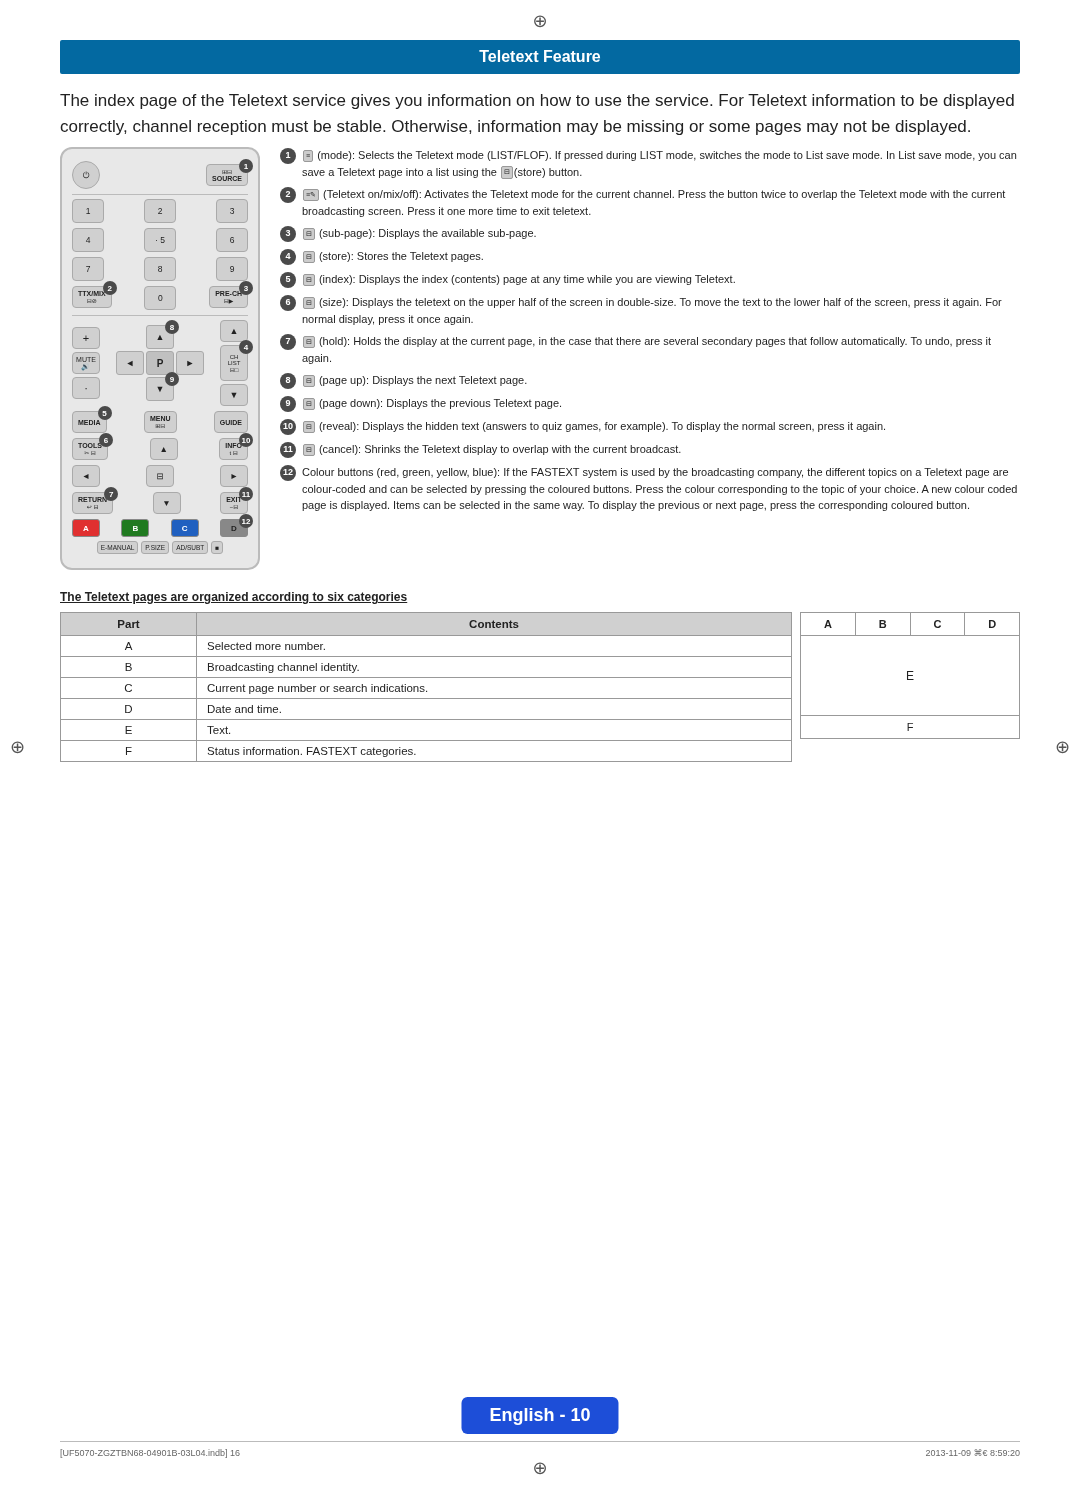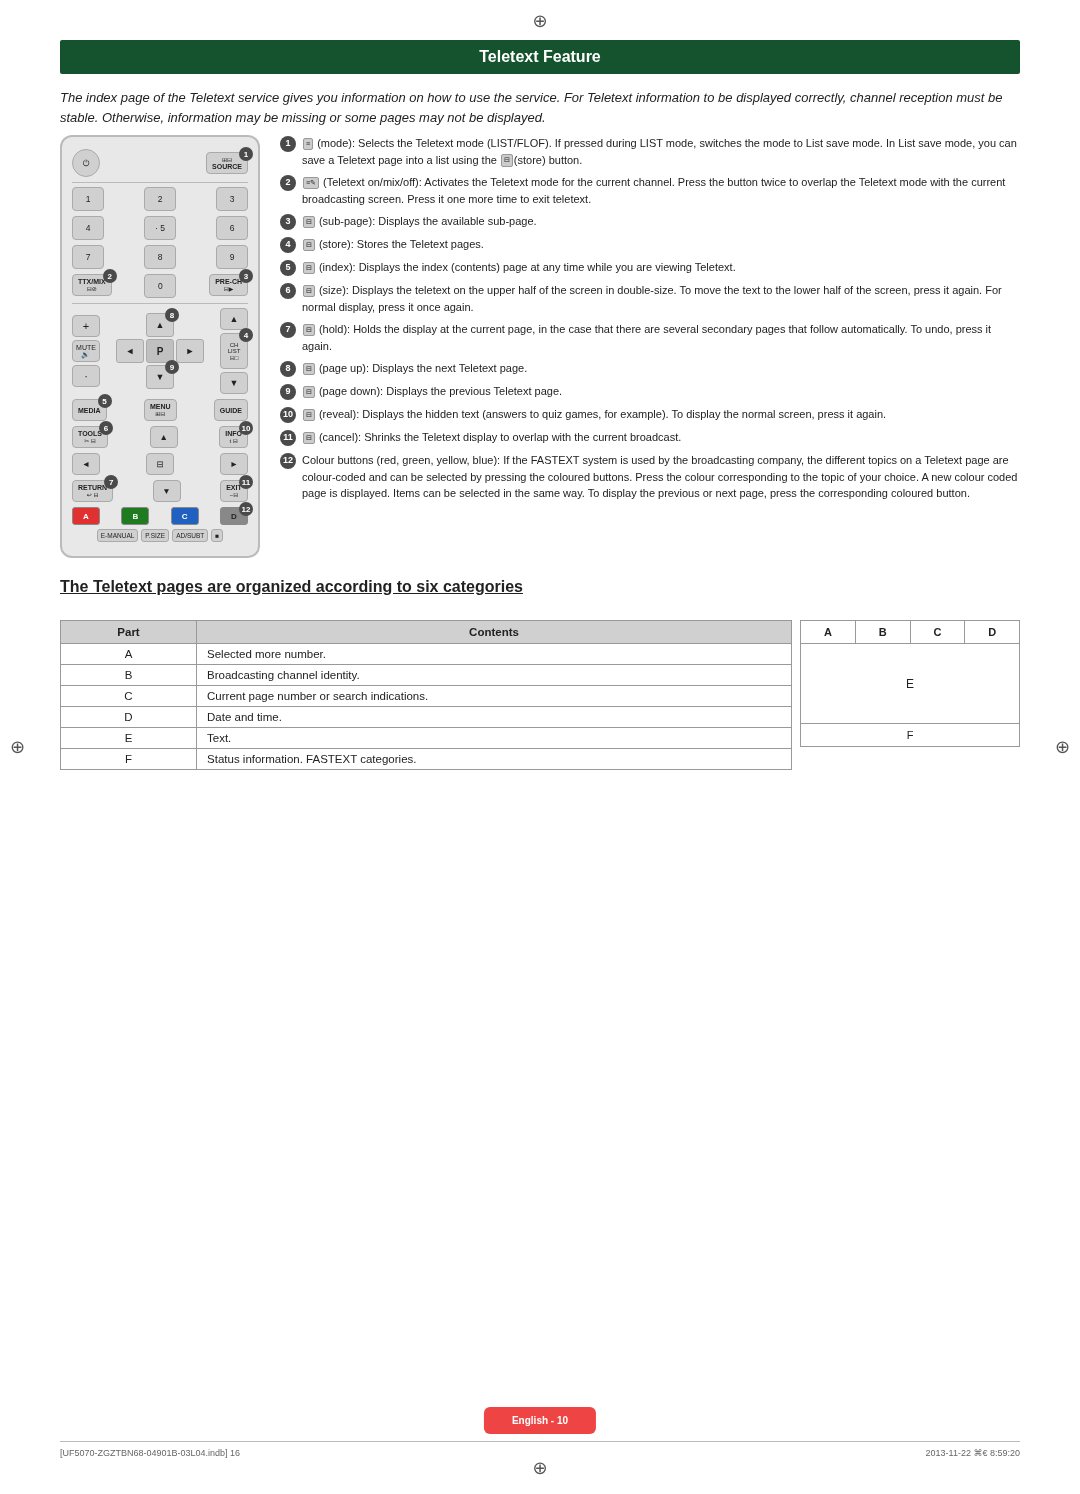--- a/index.html
+++ b/index.html
@@ -12,34 +12,33 @@
       min-height: 1494px;
       position: relative;
     }
     .page {
       width: 1080px;
       min-height: 1494px;
       padding: 40px 60px 60px 60px;
       position: relative;
     }
     .title-bar {
-      background: #14532d;
+      background: #0369a1;
       color: #fff;
       text-align: center;
       font-size: 16px;
       font-weight: bold;
       padding: 8px 0;
       margin-bottom: 14px;
       border-radius: 2px;
     }
     .intro-text {
-      font-size: 13px;
+      font-size: 17px;
       line-height: 1.5;
       margin-bottom: 8px;
-      font-style: italic;
     }
     .note-text {
       font-size: 11.5px;
       margin-bottom: 14px;
     }
     .note-text::before {
       content: "✎ ";
     }
     .content-area {
       display: flex;
@@ -210,23 +209,23 @@
       padding: 0 2px;
       vertical-align: middle;
       margin: 0 1px;
     }
     
     .table-section {
       margin-top: 10px;
       margin-bottom: 20px;
     }
     .table-title {
-      font-size: 16px;
-      font-weight: bold;
-      margin-bottom: 24px;
+      font-size: 12px;
+      font-weight: bold;
+      margin-bottom: 8px;
       text-decoration: underline;
     }
     .table-area {
       display: flex;
       gap: 8px;
       align-items: flex-start;
     }
     .data-table {
       border-collapse: collapse;
       flex: 1;
@@ -278,23 +277,23 @@
     .diag-footer {
       text-align: center;
       padding: 5px 0;
       font-size: 11px;
     }
     .page-num-box {
       position: absolute;
       bottom: 60px;
       left: 50%;
       transform: translateX(-50%);
-      background: #ef4444;
+      background: #1d4ed8;
       color: #fff;
-      font-size: 10px;
+      font-size: 18px;
       font-weight: bold;
       padding: 8px 28px;
       border-radius: 6px;
     }
     .footer-line {
       position: absolute;
       bottom: 36px;
       left: 60px;
       right: 60px;
       display: flex;
@@ -646,17 +645,17 @@
           <span>F</span>
         </div>
       </div>
     </div>
   </div>
 
   <div class="page-num-box">English - 10</div>
 
   <div class="footer-line">
     <span>[UF5070-ZGZTBN68-04901B-03L04.indb]  16</span>
-    <span>2013-11-22  ⌘€ 8:59:20</span>
+    <span>2013-11-09  ⌘€ 8:59:20</span>
   </div>
 </div>
 
 <div class="top-bottom-marks bottom-mark">⊕</div>
 
 </body></html>

